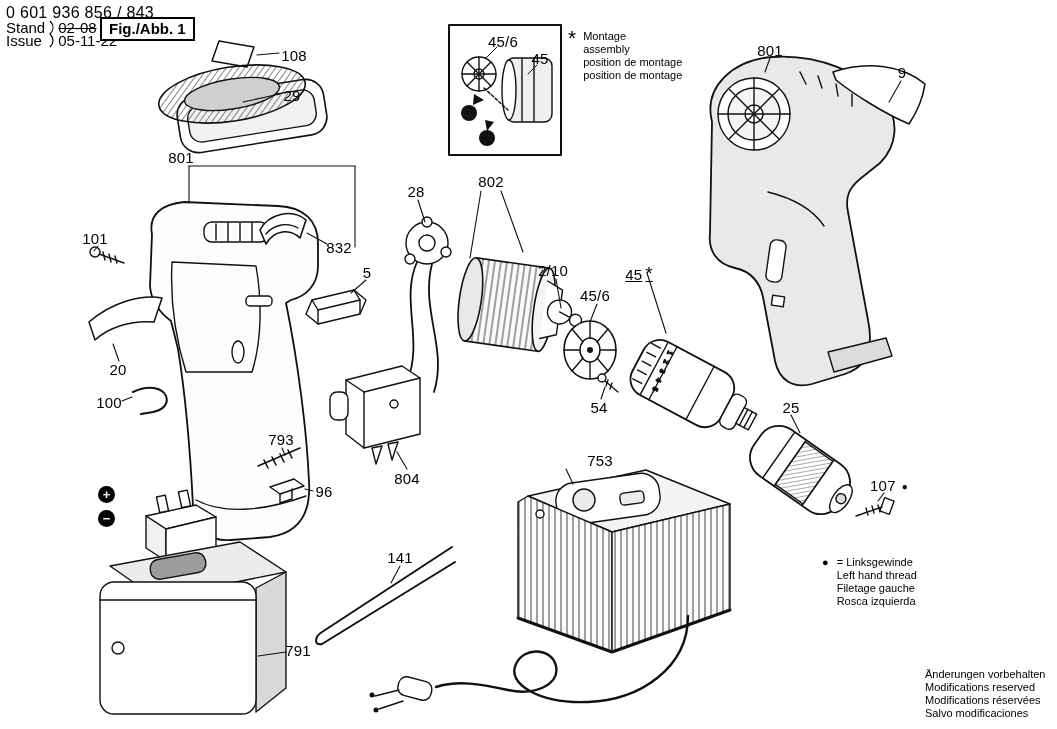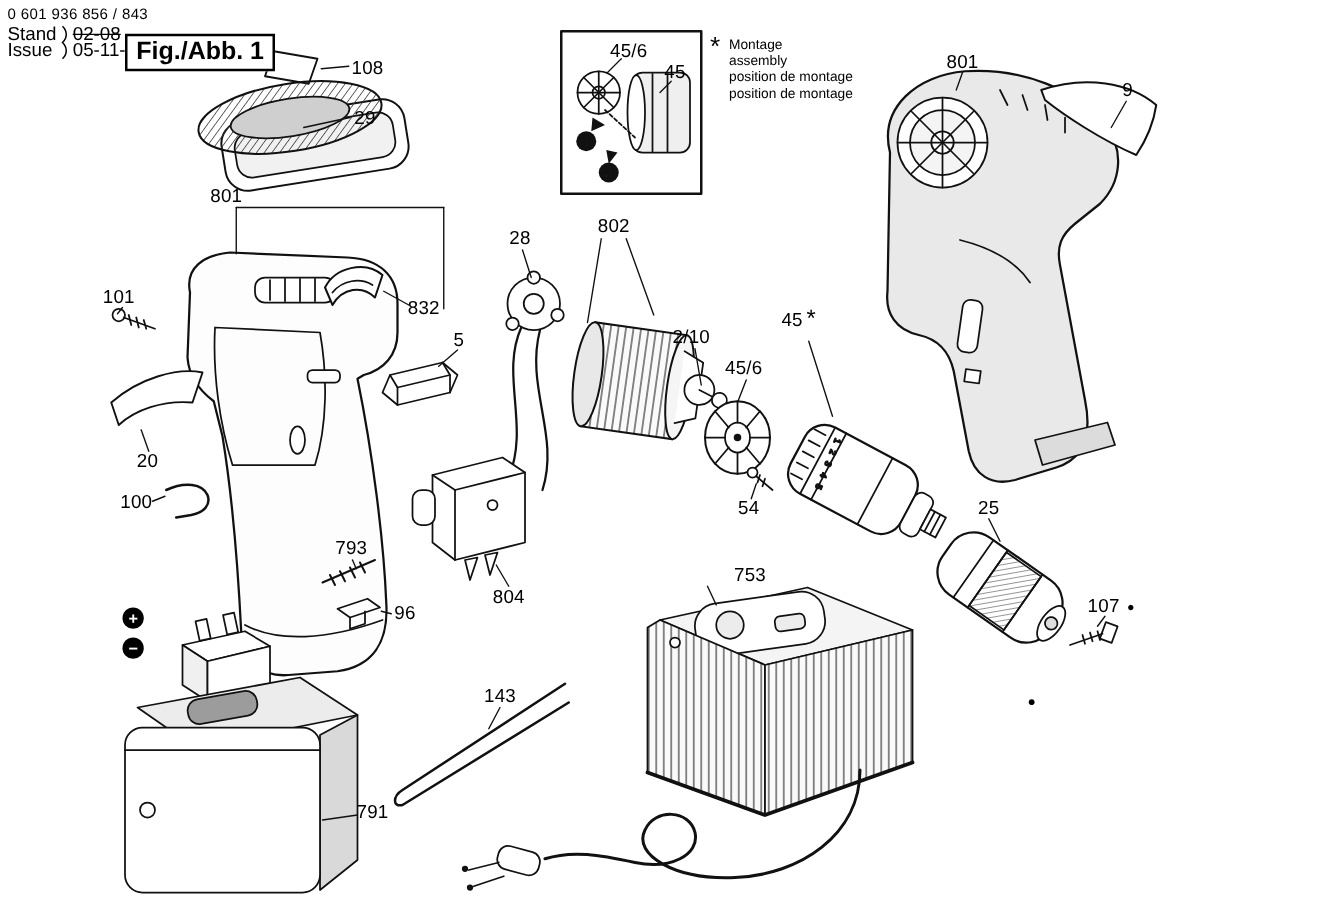--- a/index.html
+++ b/index.html
@@ -4,26 +4,26 @@
 <style>
   * { margin:0; padding:0; box-sizing:border-box; }
   html,body { background:#9a9a9a; }
   body { font-family:"Liberation Sans", sans-serif; color:#000; }
   #stage { position:relative; width:1057px; height:729px; background:#ffffff; overflow:hidden; }
   #art { position:absolute; left:0; top:0; }
   #labels-layer { position:absolute; left:0; top:0; width:100%; height:100%; pointer-events:none; z-index:3; }
   .part-label { position:absolute; transform:translate(-50%,-50%); font-size:15px; white-space:nowrap; letter-spacing:.2px; }
   .pl-suffix.star { font-size:19px; margin-left:3px; }
   .pl-suffix.dot  { font-size:10px; margin-left:6px; vertical-align:1px; }
-  .doc-number { position:absolute; left:6px; top:4px; font-size:12px; letter-spacing:.3px; z-index:4; }
+  .doc-number { position:absolute; left:6px; top:4px; font-size:16px; letter-spacing:.3px; z-index:4; }
   .rev-block { position:absolute; left:6px; top:20px; display:flex; align-items:center; gap:2px; font-size:15px; line-height:13px; z-index:4; }
   .rev-labels div, .rev-values div { height:13px; }
   .rev-values .struck { text-decoration:line-through; }
   .brace-svg { width:9px; height:28px; display:block; }
-  .fig-box { position:absolute; left:100px; top:27px; border:2px solid #000; padding:1px 7px 2px 7px; font-size:20px; font-weight:bold; z-index:4; background:#fff; }
+  .fig-box { position:absolute; left:100px; top:17px; border:2px solid #000; padding:1px 7px 2px 7px; font-size:15px; font-weight:bold; z-index:4; background:#fff; }
   .note { position:absolute; font-size:11px; line-height:13px; z-index:4; }
   .montage-note { left:568px; top:30px; display:flex; gap:7px; }
   .montage-note .star-sym { font-size:21px; line-height:16px; }
   .lht-note { left:822px; top:556px; display:flex; gap:8px; }
   .lht-note .dot-sym { font-size:11px; line-height:13px; }
   .mods-note { left:925px; top:668px; }
   .badge { position:absolute; width:17px; height:17px; border-radius:50%; background:#000; color:#fff;
            font-size:13px; font-weight:bold; display:flex; align-items:center; justify-content:center; z-index:4; }
   .svgtext { font-family:"Liberation Sans", sans-serif; }
   .badge-num { fill:#fff; font-size:10px; font-weight:bold; }
@@ -324,26 +324,26 @@
       <div class="part-label" style="left: 181px; top: 157px;"><span class="pl-text">801</span></div>
       <div class="part-label" style="left: 323px; top: 247px; margin-left: 16px;"><span class="pl-text">832</span></div>
       <div class="part-label" style="left: 95px; top: 238px;"><span class="pl-text">101</span></div>
       <div class="part-label" style="left: 367px; top: 272px;"><span class="pl-text">5</span></div>
       <div class="part-label" style="left: 118px; top: 369px;"><span class="pl-text">20</span></div>
       <div class="part-label" style="left: 109px; top: 402px; text-align: right;"><span class="pl-text">100</span></div>
       <div class="part-label" style="left: 416px; top: 191px;"><span class="pl-text">28</span></div>
       <div class="part-label" style="left: 491px; top: 181px;"><span class="pl-text">802</span></div>
       <div class="part-label" style="left: 553px; top: 270px;"><span class="pl-text">2/10</span></div>
       <div class="part-label" style="left: 595px; top: 295px;"><span class="pl-text">45/6</span></div>
-      <div class="part-label" style="left: 639px; top: 256px;"><span class="pl-text">45</span><span class="pl-suffix star">*</span></div>
+      <div class="part-label" style="left: 639px; top: 274px; text-decoration: underline;"><span class="pl-text">45</span><span class="pl-suffix star">*</span></div>
       <div class="part-label" style="left: 599px; top: 407px;"><span class="pl-text">54</span></div>
       <div class="part-label" style="left: 407px; top: 478px;"><span class="pl-text">804</span></div>
       <div class="part-label" style="left: 281px; top: 439px;"><span class="pl-text">793</span></div>
       <div class="part-label" style="left: 324px; top: 491px;"><span class="pl-text">96</span></div>
-      <div class="part-label" style="left: 400px; top: 557px;"><span class="pl-text">143</span></div>
+      <div class="part-label" style="left: 400px; top: 557px;"><span class="pl-text">141</span></div>
       <div class="part-label" style="left: 566px; top: 460px; margin-left: 34px;"><span class="pl-text">753</span></div>
       <div class="part-label" style="left: 298px; top: 650px;"><span class="pl-text">791</span></div>
       <div class="part-label" style="left: 791px; top: 407px;"><span class="pl-text">25</span></div>
       <div class="part-label" style="left: 889px; top: 485px;"><span class="pl-text">107</span><span class="pl-suffix dot">●</span></div>
       <div class="part-label" style="left: 902px; top: 72px;"><span class="pl-text">9</span></div>
       <div class="part-label" style="left: 770px; top: 50px;"><span class="pl-text">801</span></div>
       <div class="part-label" style="left: 503px; top: 41px;"><span class="pl-text">45/6</span></div>
       <div class="part-label" style="left: 540px; top: 58px;"><span class="pl-text">45</span></div>
     </div>
 
@@ -370,19 +370,31 @@
     <span>
       <div>Montage</div>
       <div>assembly</div>
       <div>position de montage</div>
       <div>position de montage</div>
     </span>
   </div>
 
   <div class="note lht-note">
     <span class="dot-sym">●</span>
+    <span>
+      <div>= Linksgewinde</div>
+      <div>Left hand thread</div>
+      <div>Filetage gauche</div>
+      <div>Rosca izquierda</div>
+    </span>
   </div>
 
+  <div class="note mods-note">
+    <div>Änderungen vorbehalten</div>
+    <div>Modifications reserved</div>
+    <div>Modifications réservées</div>
+    <div>Salvo modificaciones</div>
+  </div>
 
   <div class="badge" style="left:98px; top:486px;">+</div>
   <div class="badge" style="left:98px; top:510px;">−</div>
 
 </div>
 
 </body></html>

